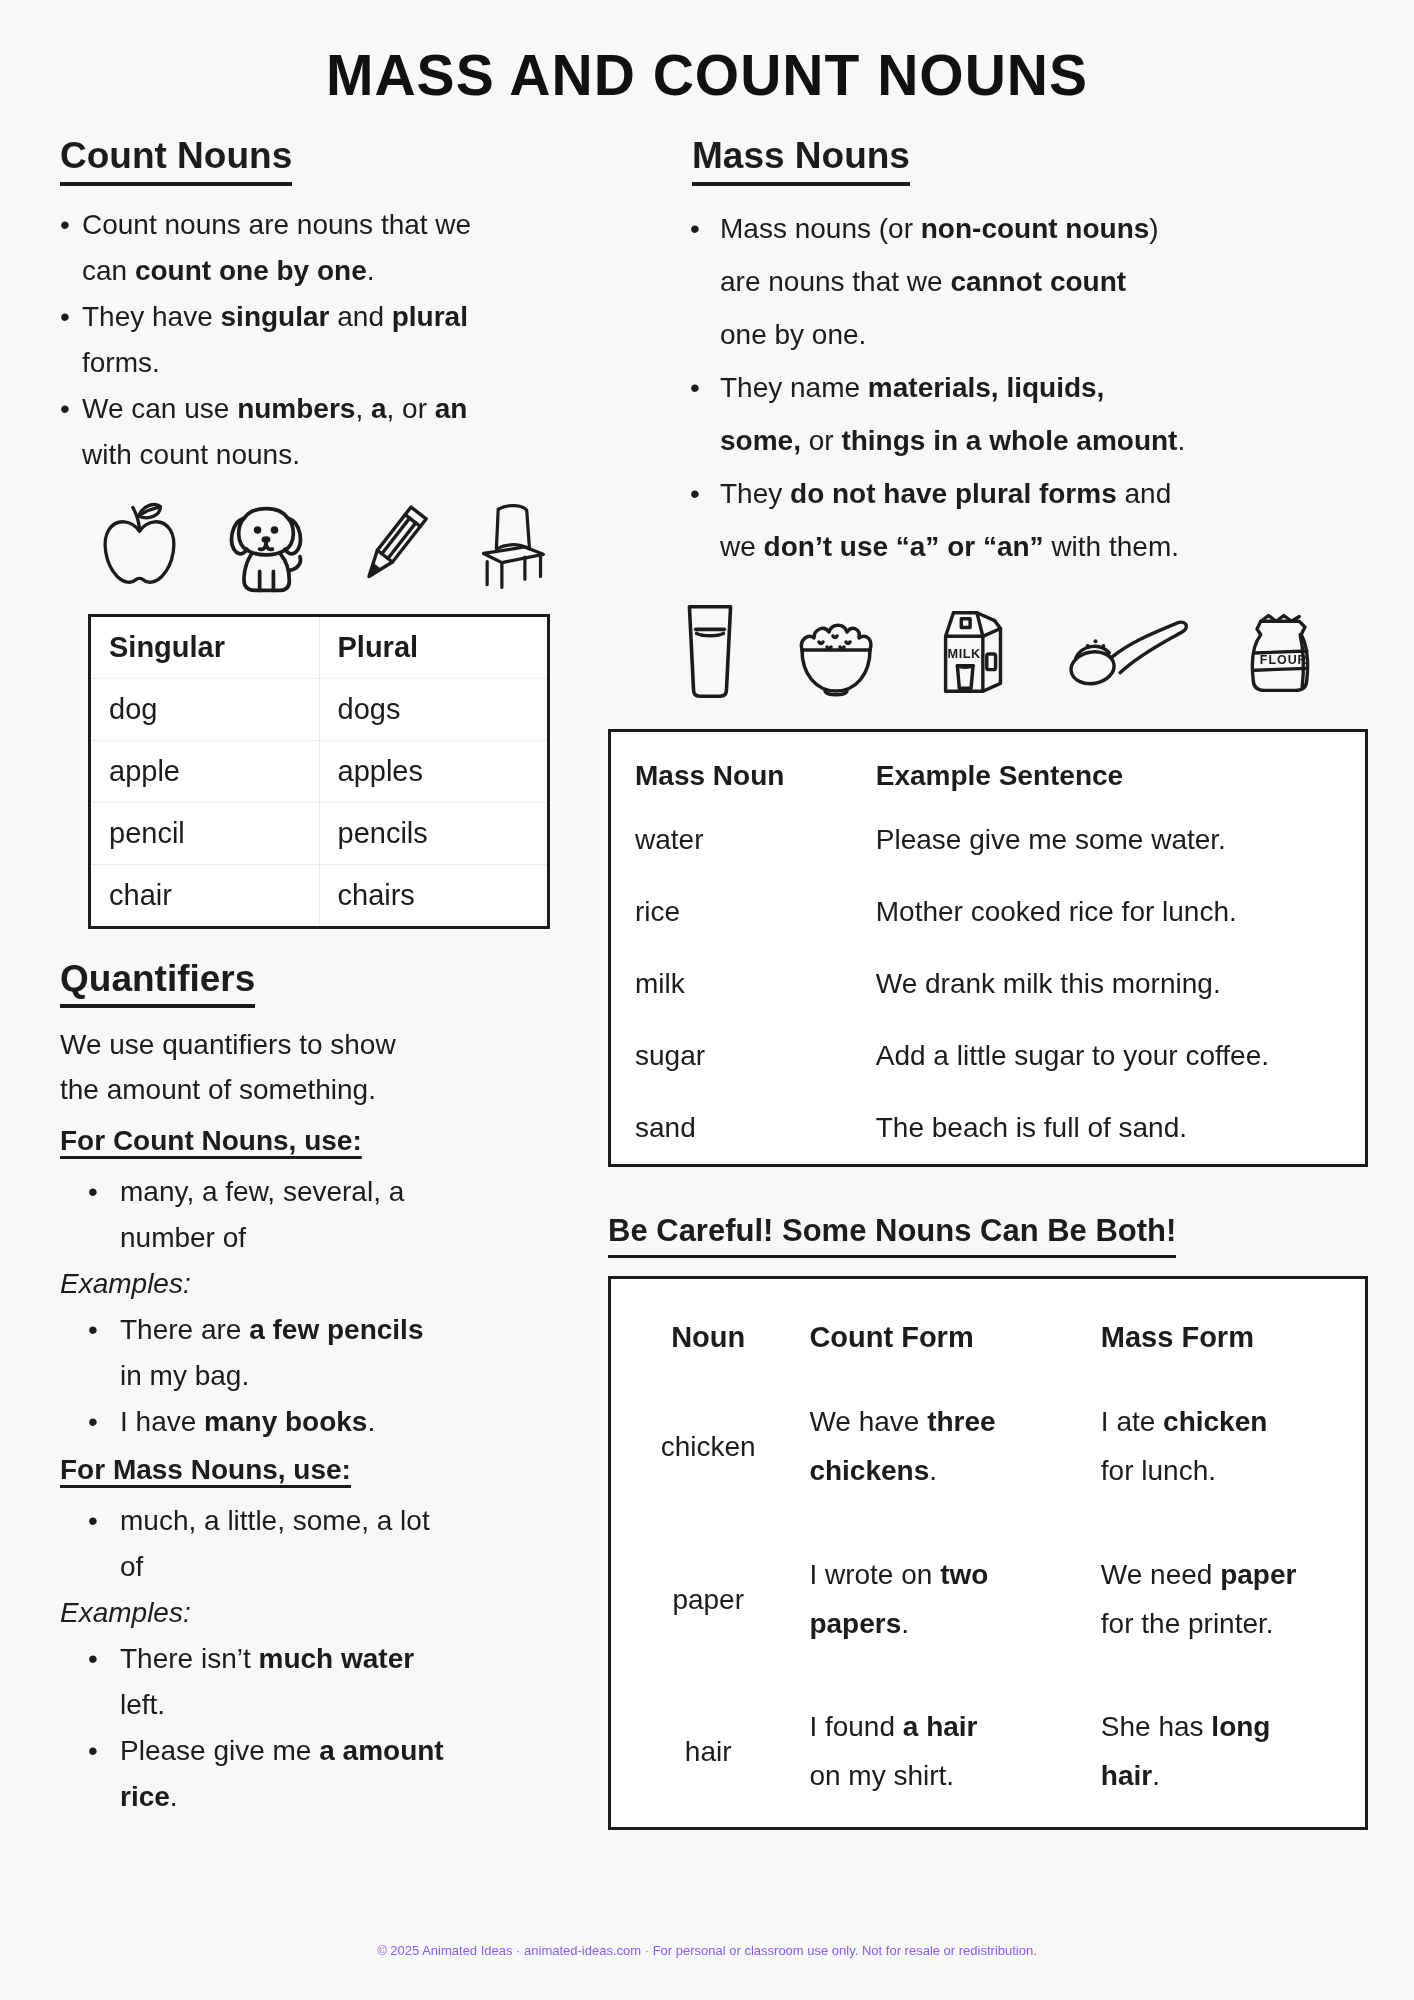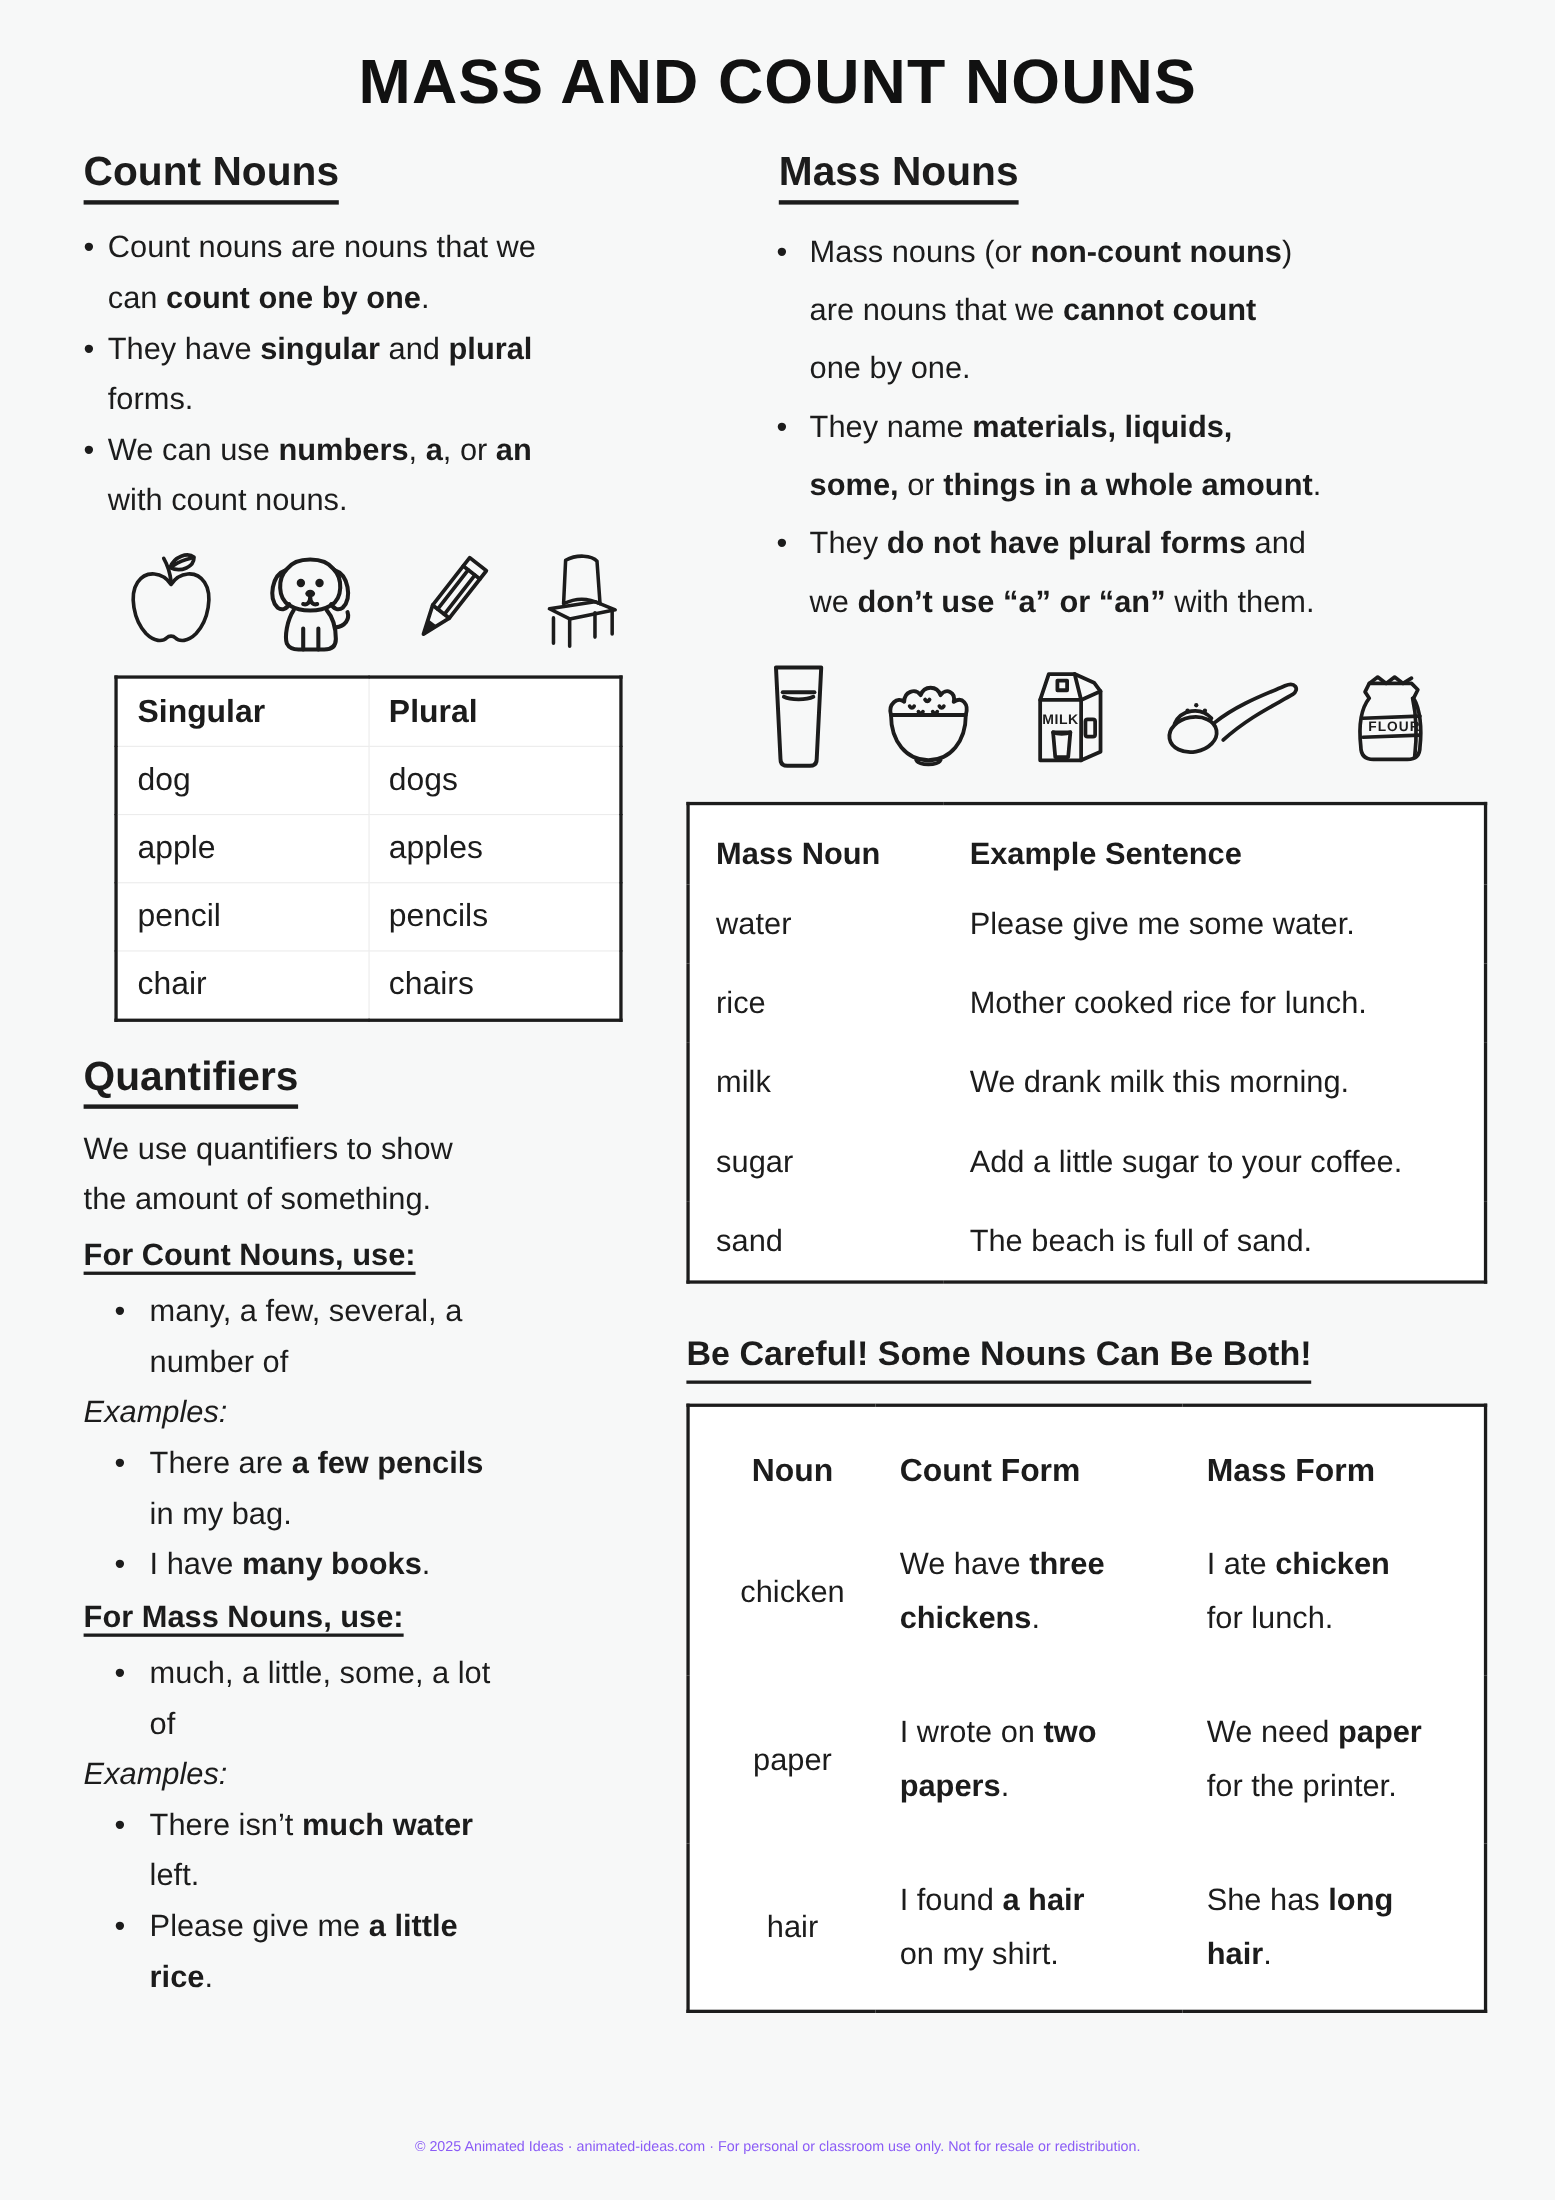--- a/index.html
+++ b/index.html
@@ -3,21 +3,21 @@
 <meta charset="utf-8">
 <style>
   * { margin:0; padding:0; box-sizing:border-box; }
   html,body { width:1414px; height:2000px; overflow:hidden; }
   body {
     background:#f7f8f8;
     color:#1c1c1c;
     font-family:"Liberation Sans", sans-serif;
     position:relative;
   }
-  .page { width:1414px; height:2000px; padding:42px 62px 0; position:relative; }
+  .page { width:1414px; height:2000px; padding:42px 46px 0; position:relative; }
   .title {
     text-align:center;
     font-size:57px;
     font-weight:800;
     letter-spacing:1px;
     margin-bottom:28px;
     color:#111;
   }
   .columns { display:flex; gap:50px; align-items:flex-start; }
   .col-left  { flex:0 0 500px; padding-left:14px; }
@@ -205,21 +205,21 @@
             <li><span>There are </span><b>a few pencils</b><br><span>in my bag.</span></li>
             <li><span>I have </span><b>many books</b><span>.</span></li>
           </ul>
         <p class="use-label">For Mass Nouns, use:</p>
         <ul class="bullets sub">
             <li><span>much, a little, some, a lot</span><br><span>of</span></li>
           </ul>
         <p class="examples-label">Examples:</p>
         <ul class="bullets sub">
             <li><span>There isn’t </span><b>much water</b><br><span>left.</span></li>
-            <li><span>Please give me </span><b>a little</b><br><b>rice</b><span>.</span></li>
+            <li><span>Please give me </span><b>a amount</b><br><b>rice</b><span>.</span></li>
           </ul>
       </div>
     </div>
 
     <div class="col-right">
 
       <div class="heading-wrap">
         <h2 class="section-heading">Mass Nouns</h2>
       </div>
 

